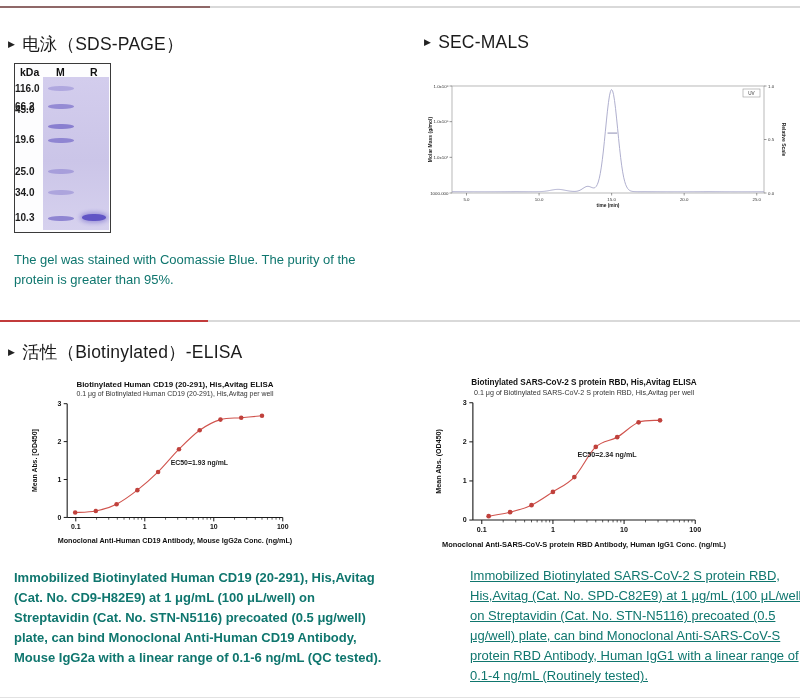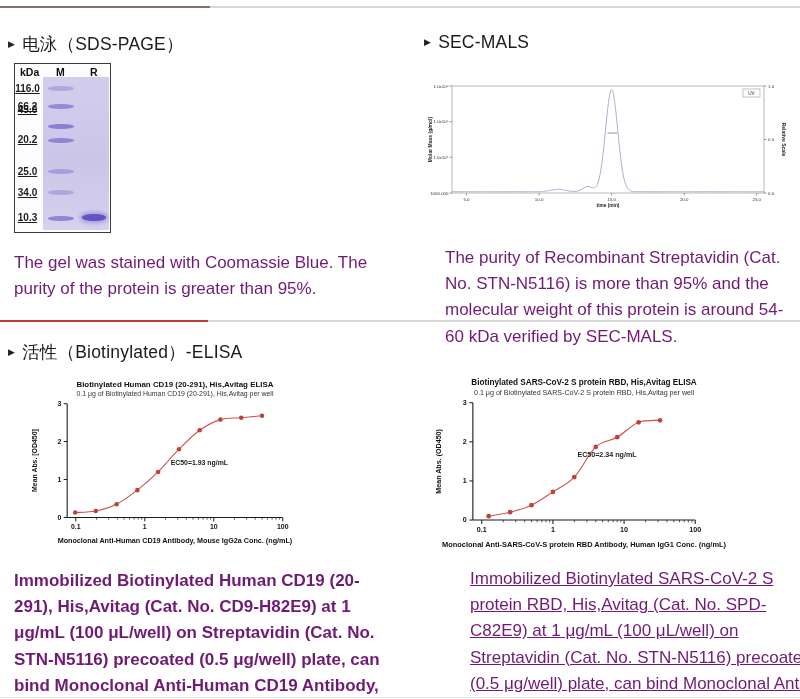--- a/index.html
+++ b/index.html
@@ -2,29 +2,29 @@
 <html><head>
 <meta charset="utf-8">
 <style>
   html,body{margin:0;padding:0;background:#fff;}
   #page{position:relative;width:800px;height:699px;background:#fff;overflow:hidden;
         font-family:"Liberation Sans","DejaVu Sans",sans-serif;}
   .divider{position:absolute;height:2px;}
   .section-head{position:absolute;display:flex;align-items:center;color:#1b1b1b;
         font-size:17.5px;font-weight:500;letter-spacing:.2px;cursor:default;}
   .bullet{font-size:9px;margin-right:7px;color:#222;line-height:1;}
-  .caption{position:absolute;font-size:17px;line-height:1.54;color:#701a75;}
+  .caption{position:absolute;font-size:13px;line-height:1.54;color:#0f766e;}
   
   #gel{position:absolute;left:14px;top:63px;width:97px;height:170px;background:#fdfdfe;
        border:1px solid #3a3a3a;box-sizing:border-box;}
   #gel .lane-strip{position:absolute;left:28px;top:13px;width:66px;bottom:2px;
        background:linear-gradient(180deg,#d3cded 0%,#cbc5e8 55%,#d6d1ee 100%);}
   #gel .hdr{position:absolute;top:2px;font-size:10.5px;font-weight:700;color:#111;}
-  .mw-label{position:absolute;left:0;width:25px;text-align:center;font-size:10px;
-       font-weight:700;color:#1c1c1c;line-height:1;text-decoration:underline;}
+  .mw-label{position:absolute;left:0;width:25px;text-align:left;font-size:10px;
+       font-weight:700;color:#1c1c1c;line-height:1;}
   .gel-band{position:absolute;border-radius:45%;filter:blur(.6px);}
   
   .chart-svg{position:absolute;}
 </style>
 </head>
 <body>
 
 <div id="page">
 
   <div class="divider" id="div-top-red" style="left: 0px; top: 6px; width: 210px; background: rgb(143, 104, 104);"></div>
@@ -40,21 +40,21 @@
     <span class="hdr" style="left:5px;">kDa</span>
     <span class="hdr" style="left:41px;">M</span>
     <span class="hdr" style="left:75px;">R</span>
     <div id="gel-dynamic">
         <div class="mw-label" style="top: 19.696px;">116.0</div>
         <div class="gel-band" style="left: 33px; top: 22.196px; width: 26px; height: 5px; background: rgb(126, 115, 204); opacity: 0.4;"></div>
         <div class="mw-label" style="top: 37.504px;">66.2</div>
         <div class="gel-band" style="left: 33px; top: 40.004px; width: 26px; height: 5px; background: rgb(126, 115, 204); opacity: 0.72;"></div>
         <div class="mw-label" style="top: 41px;">45.0</div>
         <div class="gel-band" style="left: 33px; top: 59.66px; width: 26px; height: 5px; background: rgb(126, 115, 204); opacity: 0.85;"></div>
-        <div class="mw-label" style="top: 71.104px;">20.2</div>
+        <div class="mw-label" style="top: 71.104px;">19.6</div>
         <div class="gel-band" style="left: 33px; top: 73.604px; width: 26px; height: 5px; background: rgb(126, 115, 204); opacity: 0.78;"></div>
         <div class="mw-label" style="top: 102.52px;">25.0</div>
         <div class="gel-band" style="left: 33px; top: 105.02px; width: 26px; height: 5px; background: rgb(126, 115, 204); opacity: 0.48;"></div>
         <div class="mw-label" style="top: 123.52px;">34.0</div>
         <div class="gel-band" style="left: 33px; top: 126.02px; width: 26px; height: 5px; background: rgb(126, 115, 204); opacity: 0.42;"></div>
         <div class="mw-label" style="top: 149.224px;">10.3</div>
         <div class="gel-band" style="left: 33px; top: 151.724px; width: 26px; height: 5px; background: rgb(126, 115, 204); opacity: 0.8;"></div>
         <div class="gel-band" style="left: 67px; top: 150.22px; width: 24px; height: 7px; background: rgb(88, 75, 194); opacity: 0.92; box-shadow: rgba(88, 75, 194, 0.45) 0px 0px 4px 2px;"></div>
       </div>
   </div>
@@ -94,21 +94,20 @@
       <text x="260.18604651162786" y="124.5" font-size="4.4" text-anchor="middle" fill="#333">20.0</text>
       <line x1="332.74418604651163" y1="117" x2="332.74418604651163" y2="119.5" stroke="#555" stroke-width="0.6"></line>
       <text x="332.74418604651163" y="124.5" font-size="4.4" text-anchor="middle" fill="#333">25.0</text>
       <text x="184" y="130.5" font-size="4.8" font-weight="bold" text-anchor="middle" fill="#222">time (min)</text>
       <polyline points="28.00,115.72 29.02,115.72 30.03,115.72 31.05,115.72 32.06,115.72 33.08,115.72 34.09,115.72 35.11,115.72 36.13,115.72 37.14,115.72 38.16,115.72 39.17,115.72 40.19,115.72 41.21,115.72 42.22,115.72 43.24,115.72 44.25,115.72 45.27,115.72 46.28,115.72 47.30,115.72 48.32,115.72 49.33,115.72 50.35,115.72 51.36,115.72 52.38,115.72 53.40,115.72 54.41,115.72 55.43,115.72 56.44,115.72 57.46,115.72 58.47,115.72 59.49,115.72 60.51,115.72 61.52,115.72 62.54,115.72 63.55,115.72 64.57,115.72 65.59,115.72 66.60,115.72 67.62,115.72 68.63,115.72 69.65,115.72 70.66,115.72 71.68,115.72 72.70,115.72 73.71,115.72 74.73,115.72 75.74,115.72 76.76,115.72 77.77,115.72 78.79,115.72 79.81,115.72 80.82,115.72 81.84,115.72 82.85,115.72 83.87,115.72 84.89,115.72 85.90,115.72 86.92,115.72 87.93,115.72 88.95,115.72 89.96,115.72 90.98,115.72 92.00,115.72 93.01,115.72 94.03,115.72 95.04,115.72 96.06,115.72 97.08,115.72 98.09,115.72 99.11,115.72 100.12,115.72 101.14,115.72 102.15,115.72 103.17,115.72 104.19,115.72 105.20,115.72 106.22,115.71 107.23,115.71 108.25,115.71 109.27,115.71 110.28,115.70 111.30,115.70 112.31,115.69 113.33,115.67 114.34,115.65 115.36,115.63 116.38,115.59 117.39,115.54 118.41,115.48 119.42,115.40 120.44,115.30 121.45,115.18 122.47,115.04 123.49,114.88 124.50,114.70 125.52,114.51 126.53,114.32 127.55,114.12 128.57,113.93 129.58,113.75 130.60,113.60 131.61,113.48 132.63,113.40 133.64,113.36 134.66,113.37 135.68,113.43 136.69,113.53 137.71,113.66 138.72,113.82 139.74,114.01 140.76,114.20 141.77,114.40 142.79,114.60 143.80,114.78 144.82,114.95 145.83,115.10 146.85,115.22 147.87,115.32 148.88,115.39 149.90,115.42 150.91,115.41 151.93,115.34 152.95,115.21 153.96,114.98 154.98,114.66 155.99,114.22 157.01,113.68 158.02,113.04 159.04,112.37 160.06,111.69 161.07,111.10 162.09,110.64 163.10,110.37 164.12,110.33 165.13,110.49 166.15,110.83 167.17,111.24 168.18,111.65 169.20,111.90 170.21,111.88 171.23,111.43 172.25,110.40 173.26,108.64 174.28,105.97 175.29,102.25 176.31,97.33 177.32,91.14 178.34,83.66 179.36,75.01 180.37,65.40 181.39,55.21 182.40,44.94 183.42,35.20 184.44,26.63 185.45,19.84 186.47,15.37 187.48,13.56 188.50,14.57 189.51,18.31 190.53,24.48 191.55,32.61 192.56,42.08 193.58,52.26 194.59,62.53 195.61,72.36 196.63,81.34 197.64,89.21 198.66,95.84 199.67,101.22 200.69,105.43 201.70,108.62 202.72,110.95 203.74,112.61 204.75,113.74 205.77,114.50 206.78,114.98 207.80,115.29 208.81,115.47 209.83,115.58 210.85,115.64 211.86,115.68 212.88,115.70 213.89,115.71 214.91,115.71 215.93,115.71 216.94,115.72 217.96,115.72 218.97,115.72 219.99,115.72 221.00,115.72 222.02,115.72 223.04,115.72 224.05,115.72 225.07,115.72 226.08,115.72 227.10,115.72 228.12,115.72 229.13,115.72 230.15,115.72 231.16,115.72 232.18,115.72 233.19,115.72 234.21,115.72 235.23,115.72 236.24,115.72 237.26,115.72 238.27,115.72 239.29,115.72 240.31,115.72 241.32,115.72 242.34,115.72 243.35,115.72 244.37,115.72 245.38,115.72 246.40,115.72 247.42,115.72 248.43,115.72 249.45,115.72 250.46,115.72 251.48,115.72 252.49,115.72 253.51,115.72 254.53,115.72 255.54,115.72 256.56,115.72 257.57,115.72 258.59,115.72 259.61,115.72 260.62,115.72 261.64,115.72 262.65,115.72 263.67,115.72 264.68,115.72 265.70,115.72 266.72,115.72 267.73,115.72 268.75,115.72 269.76,115.72 270.78,115.72 271.80,115.72 272.81,115.72 273.83,115.72 274.84,115.72 275.86,115.72 276.87,115.72 277.89,115.72 278.91,115.72 279.92,115.72 280.94,115.72 281.95,115.72 282.97,115.72 283.99,115.72 285.00,115.72 286.02,115.72 287.03,115.72 288.05,115.72 289.06,115.72 290.08,115.72 291.10,115.72 292.11,115.72 293.13,115.72 294.14,115.72 295.16,115.72 296.17,115.72 297.19,115.72 298.21,115.72 299.22,115.72 300.24,115.72 301.25,115.72 302.27,115.72 303.29,115.72 304.30,115.72 305.32,115.72 306.33,115.72 307.35,115.72 308.36,115.72 309.38,115.72 310.40,115.72 311.41,115.72 312.43,115.72 313.44,115.72 314.46,115.72 315.48,115.72 316.49,115.72 317.51,115.72 318.52,115.72 319.54,115.72 320.55,115.72 321.57,115.72 322.59,115.72 323.60,115.72 324.62,115.72 325.63,115.72 326.65,115.72 327.67,115.72 328.68,115.72 329.70,115.72 330.71,115.72 331.73,115.72 332.74,115.72 333.76,115.72 334.78,115.72 335.79,115.72 336.81,115.72 337.82,115.72 338.84,115.72 339.85,115.72" fill="none" stroke="#a6a6c8" stroke-width="0.9"></polyline>
       <line x1="183.5646511627907" y1="57.07999999999999" x2="193.14232558139534" y2="57.07999999999999" stroke="#8d8db4" stroke-width="1"></line>
       <rect x="319" y="13" width="17" height="8" fill="#fff" stroke="#999" stroke-width="0.6"></rect>
       <text x="327.5" y="19" font-size="4.6" text-anchor="middle" fill="#333">UV</text>
     </svg>
 
-  <div class="caption" style="left:445px;top:245px;width:348px;">The purity of Recombinant Streptavidin (Cat. No. STN-N5116) is more than 95% and the molecular weight of this protein is around 54-60 kDa verified by SEC-MALS.</div>
 
   <div class="divider" id="div-mid-red" style="left: 0px; top: 320px; width: 208px; background: rgb(194, 59, 59);"></div>
   <div class="divider" id="div-mid-gray" style="left: 208px; top: 320px; width: 592px; background: rgb(217, 217, 217);"></div>
 
   <div class="section-head" style="left:8px;top:340px;">
     <span class="bullet">▶</span>
     <span>活性（Biotinylated）-ELISA</span>
   </div>
 
   <svg id="elisa-left-svg" class="chart-svg" style="left:22px;top:377px;width:300px;height:178px;" viewBox="0 0 300 180">

